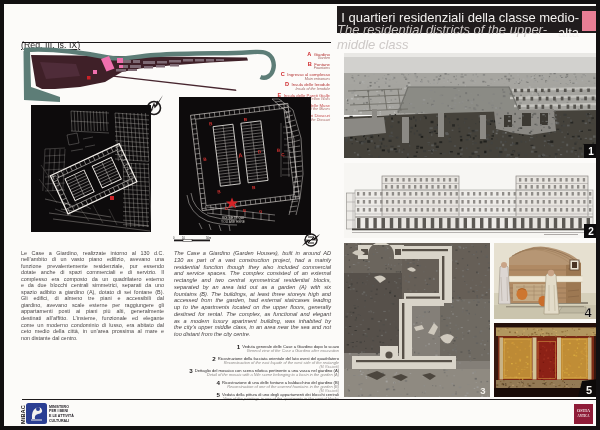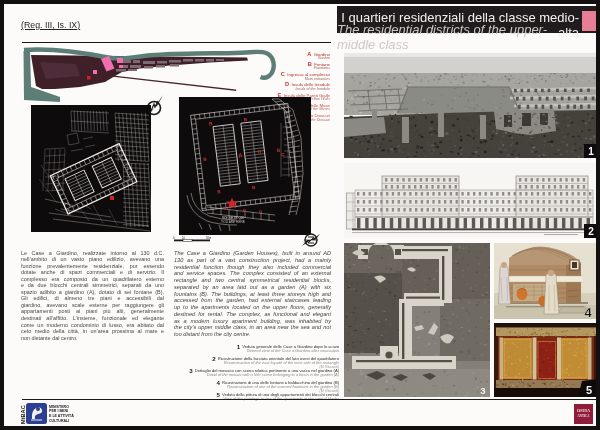--- a/index.html
+++ b/index.html
@@ -11,21 +11,21 @@
   .cap .l1{font-size:4.1px;line-height:4.9px;color:#2e2b2c;}
   .cap .l2{font-size:3.95px;line-height:4.6px;color:#8d8987;font-style:italic;}
   .cap .l3{font-size:3.3px;line-height:3.6px;color:#9a9694;font-style:italic;}
   .cap .n{font-size:6.2px;font-weight:bold;color:#1d1a1b;vertical-align:-1px;letter-spacing:0;padding-right:2px;}
 </style>
 </head>
 <body>
 <div id="page">
 
 
-  <div class="abs" style="left:21px;top:20px;font-size:8.8px;color:#262324;text-decoration:underline;">(Reg. III, Is. IX)</div>
+  <div class="abs" style="left:21px;top:40px;font-size:8.8px;color:#262324;text-decoration:underline;">(Reg. III, Is. IX)</div>
 
   <div class="abs" style="left:22px;top:41.6px;width:309px;height:1.5px;background:#191617;"></div>
 
   <div class="abs" style="left:337px;top:6px;width:260px;height:27px;background:#201c1d;"></div>
 
   <div class="abs" style="left:337px;top:10px;width:242px;text-align:right;font-size:13px;font-weight:normal;color:#f3f1ef;">I quartieri residenziali della classe medio-alta</div>
 
   <div class="abs" style="left:337px;top:21.5px;width:242px;font-size:13px;font-style:italic;color:#cdc9c7;">The residential districts of the upper-middle class</div>
 
   <div class="abs" style="left:582px;top:11px;width:15px;height:20px;background:#e87e95;"></div>

